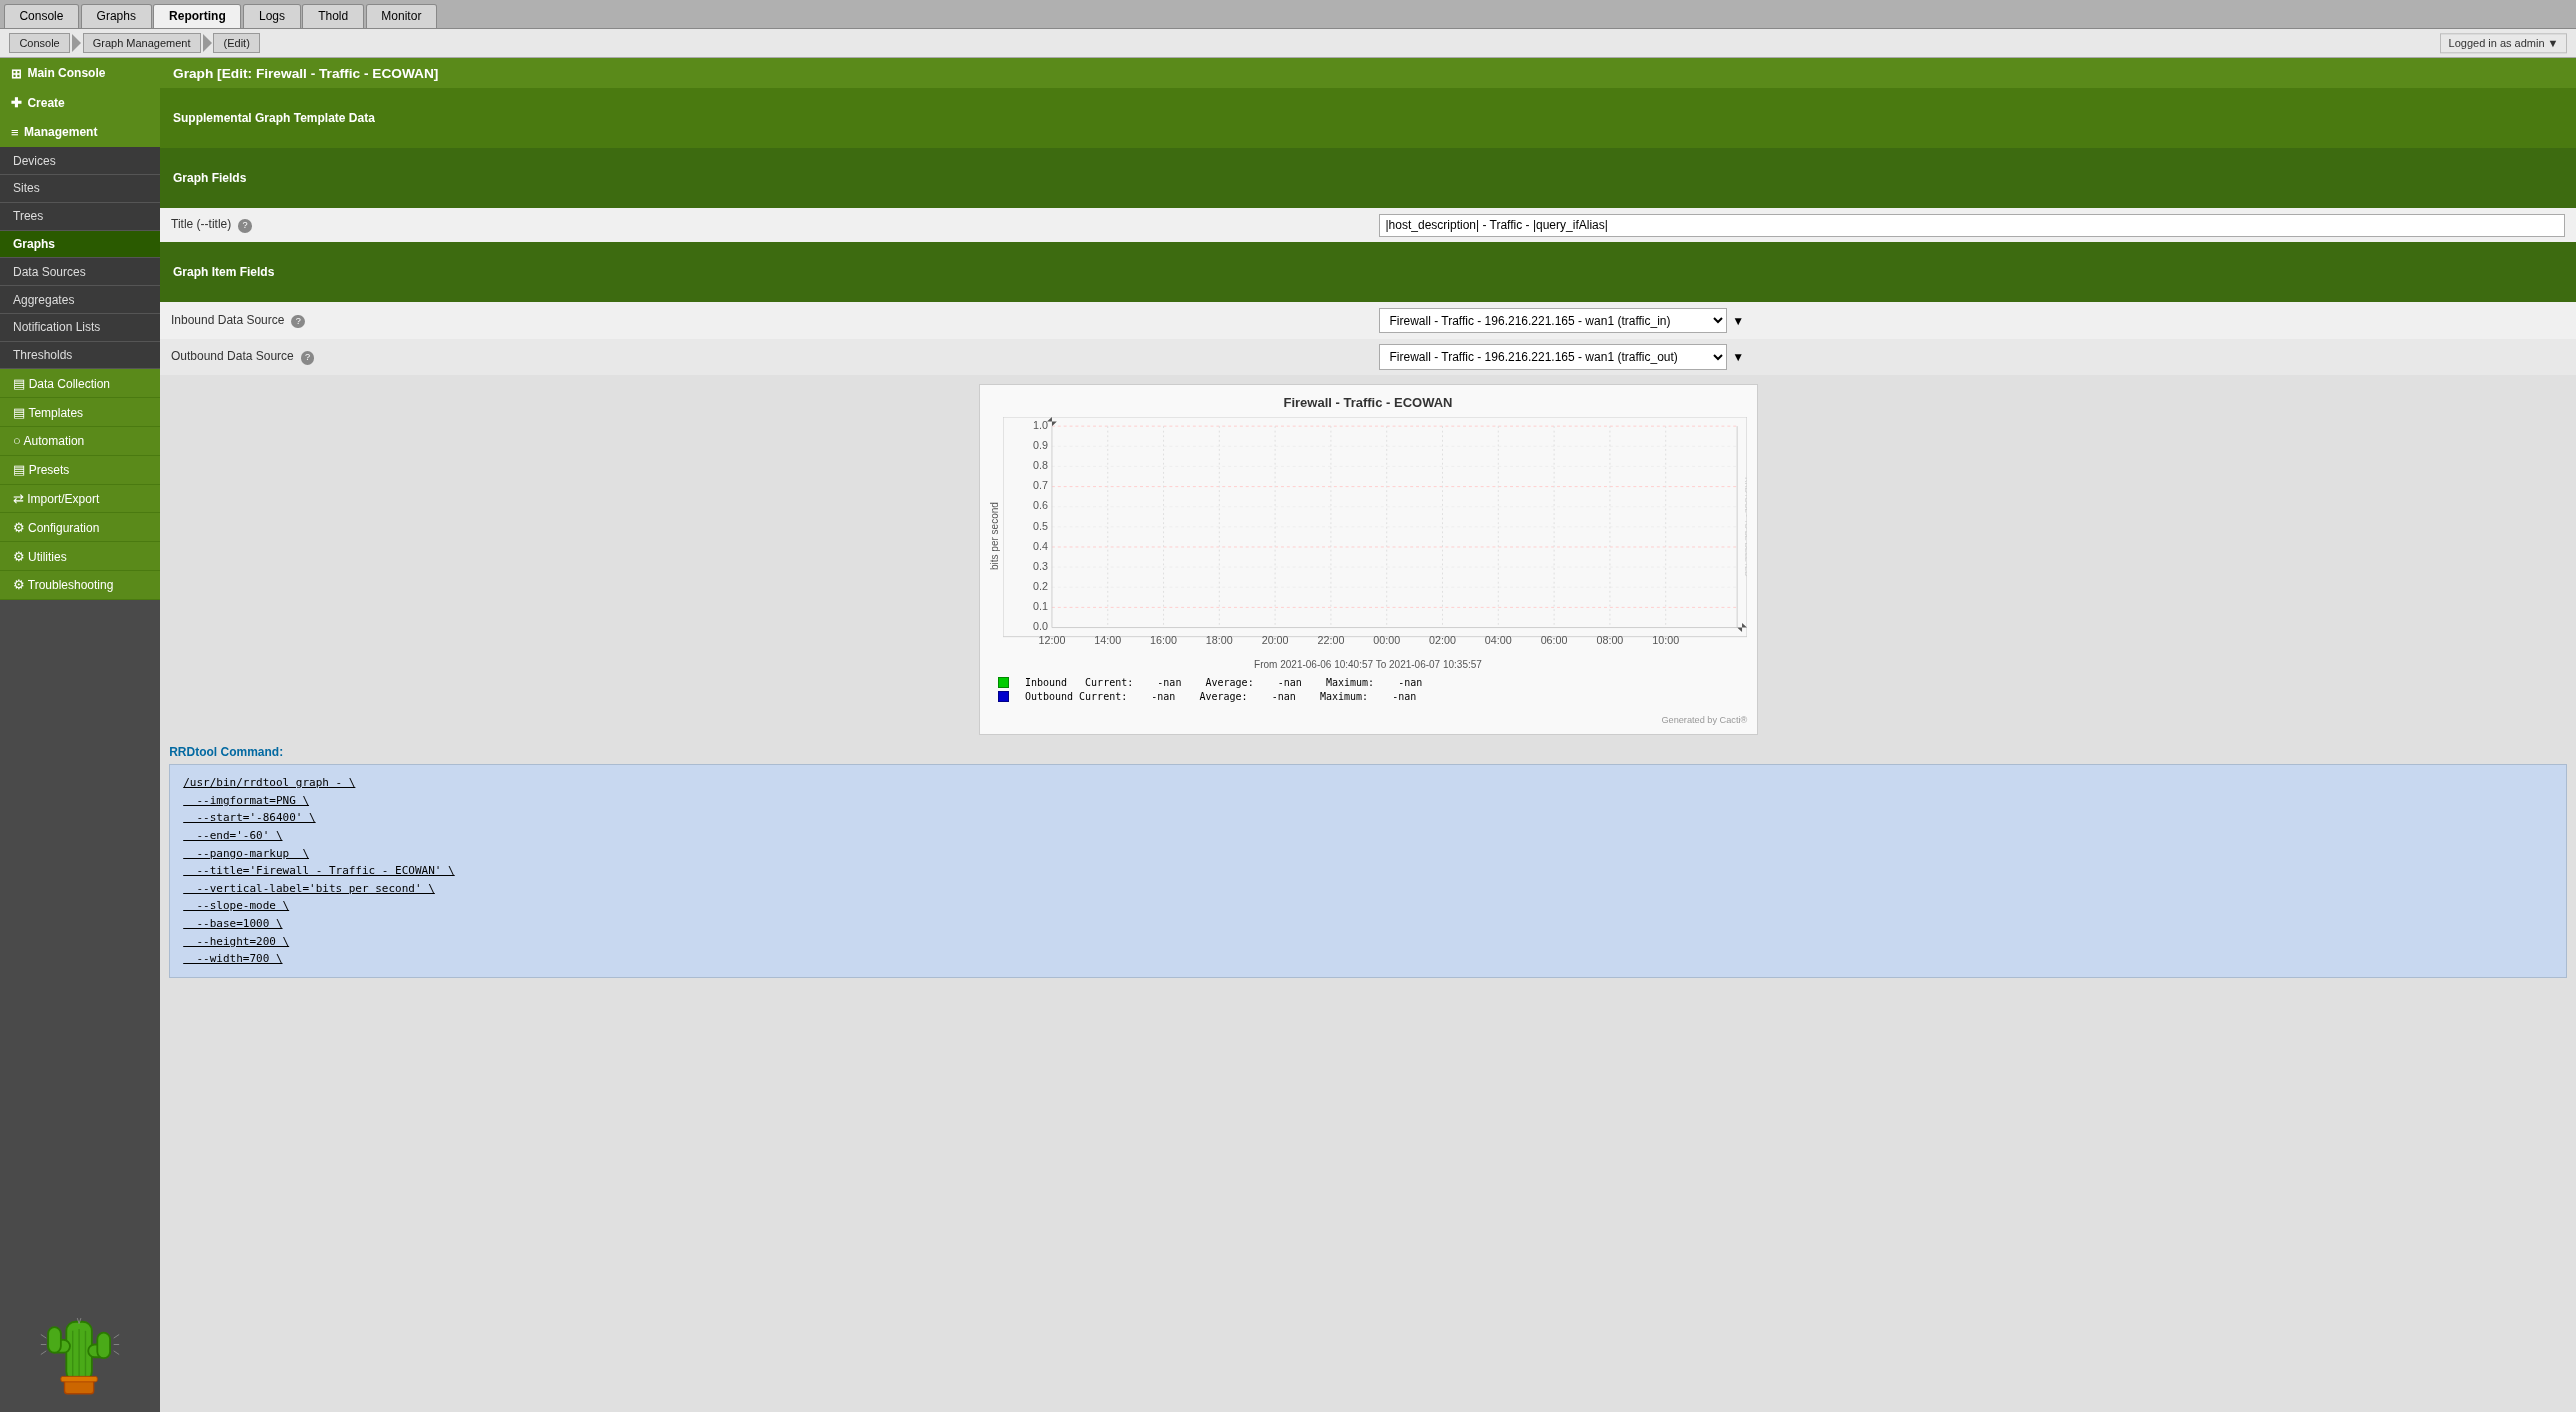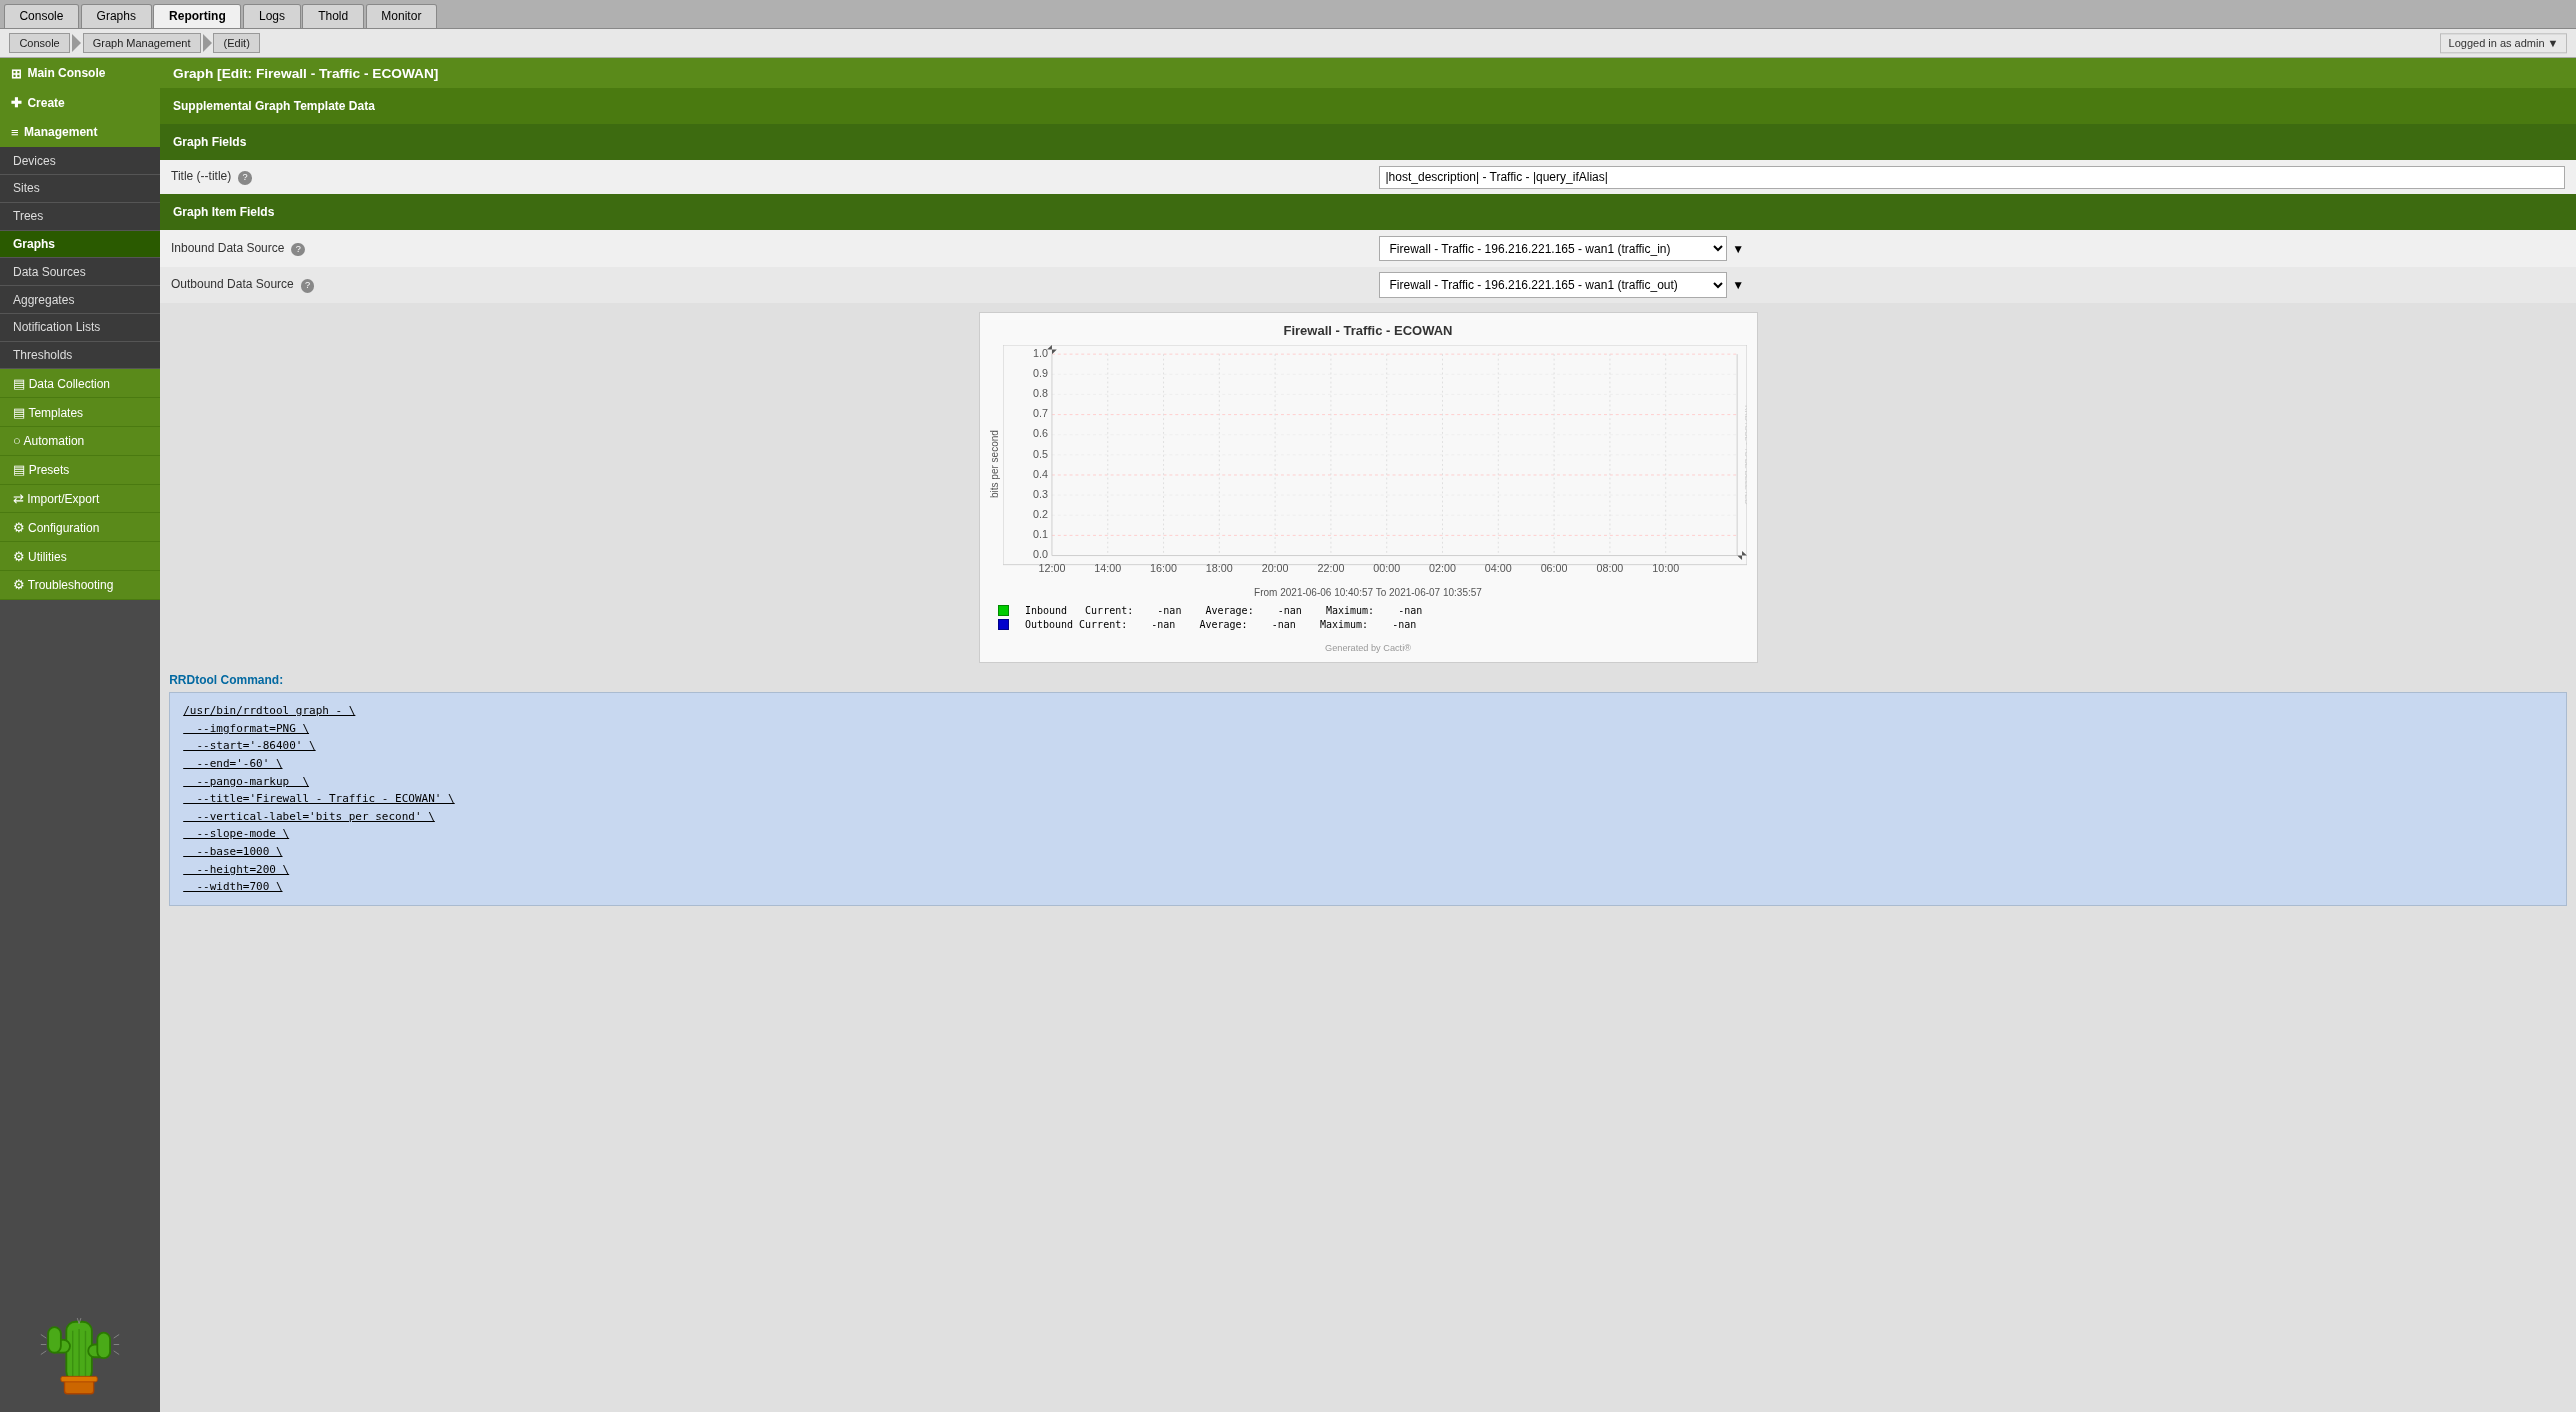--- a/index.html
+++ b/index.html
@@ -135,21 +135,21 @@
       font-weight: bold;
       padding: 7.3px 13px;
     }
 
     
     .section-header {
       background: #4a7a10;
       color: #fff;
       font-size: 12px;
       font-weight: bold;
-      padding: 11px 13px;
+      padding: 23px 13px;
       margin-top: 0;
     }
 
     
     .form-table {
       width: 100%;
       border-collapse: collapse;
       background: #f4f4f4;
     }
     .form-table tr:nth-child(odd) { background: #f0f0f0; }
@@ -243,21 +243,21 @@
       align-items: center;
       gap: 16px;
       margin-bottom: 2.7px;
     }
     .legend-color {
       width: 11px;
       height: 11px;
       flex-shrink: 0;
     }
     .graph-generated {
-      text-align: center;
+      text-align: right;
       font-size: 9.2px;
       color: #999;
       margin-top: 3.7px;
     }
     .graph-x-label {
       text-align: center;
       font-size: 10px;
       color: #555;
       margin-top: 3.7px;
     }

